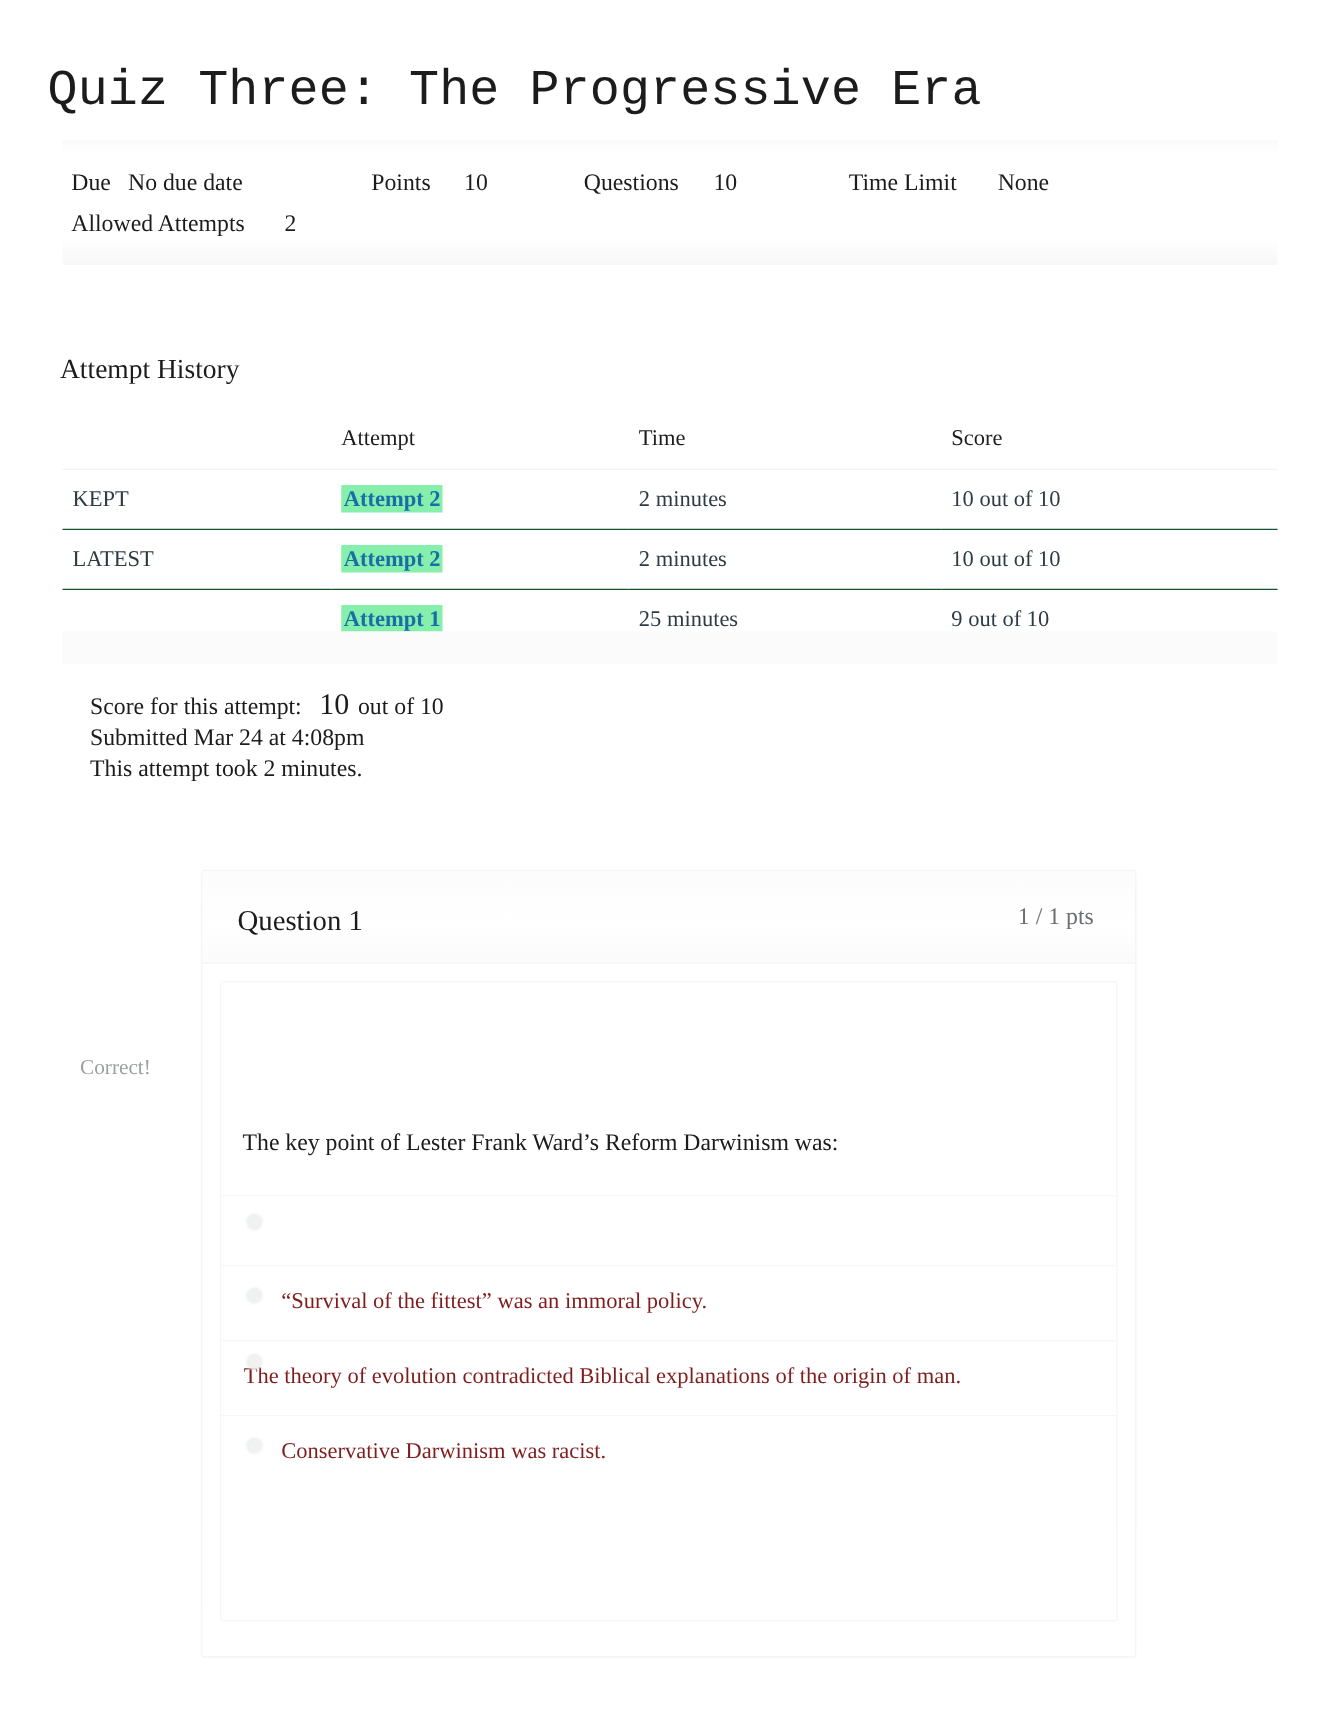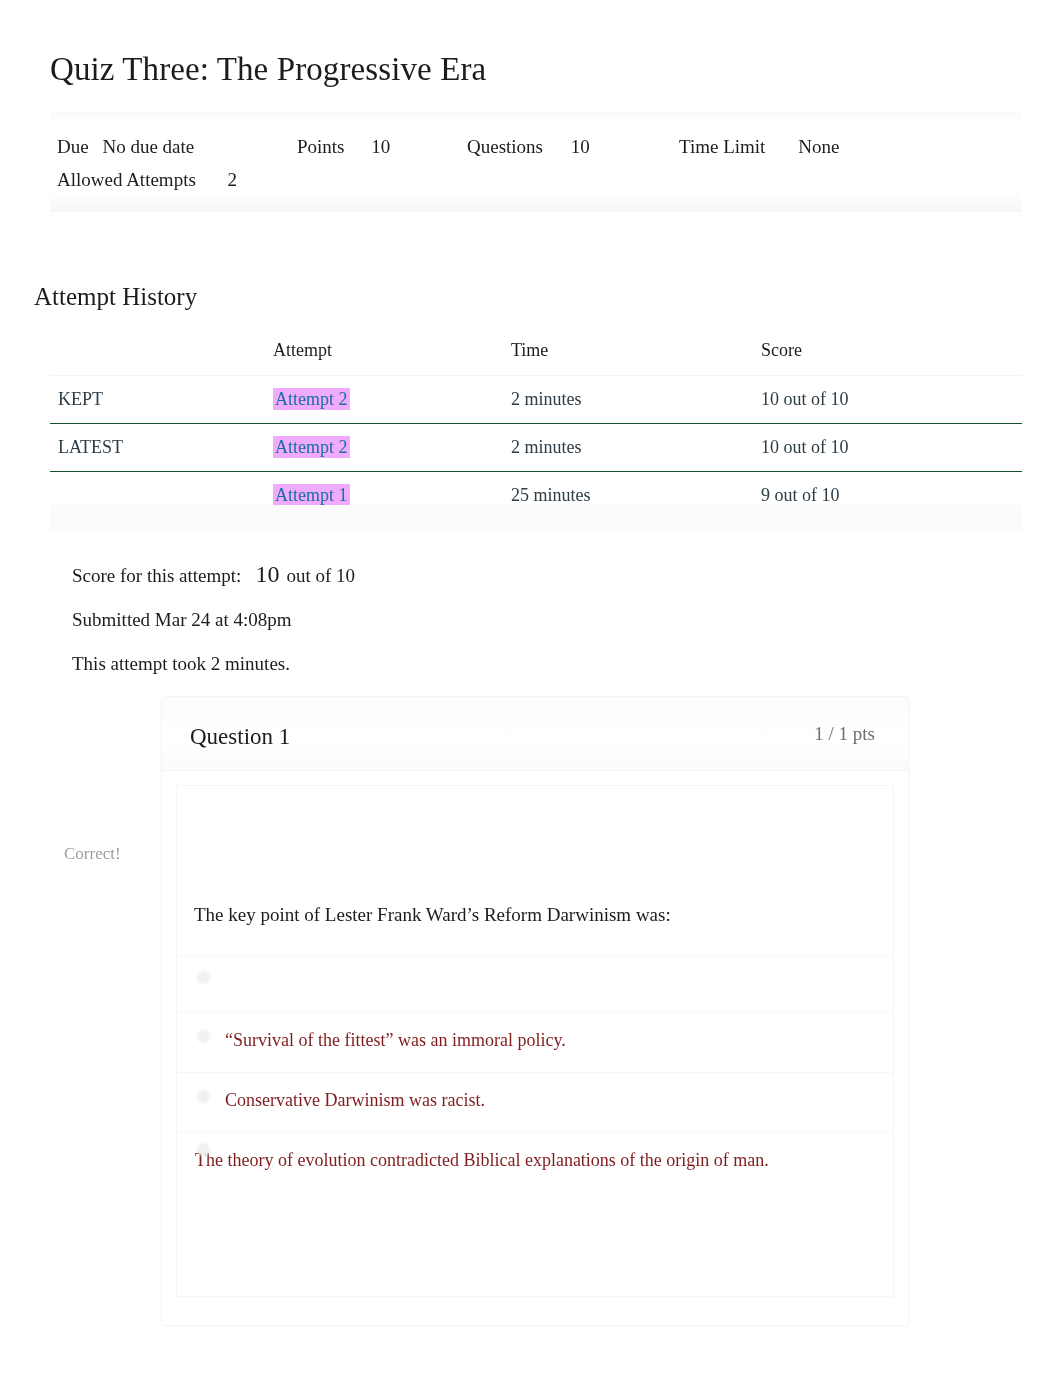--- a/index.html
+++ b/index.html
@@ -13,28 +13,29 @@
     height: 1377px;
     position: relative;
     font-family: "Liberation Serif", "DejaVu Serif", serif;
     color: #2d3b45;
     overflow: hidden;
   }
 
   
   .quiz-title {
     position: absolute;
-    left: 50px;
+    left: 38px;
     top: 50px;
-    font-size: 33px;
+    font-size: 40px;
     font-weight: 400;
     letter-spacing: 0.1px;
     color: #1c1c1c;
     line-height: 1.2;
     margin: 0;
+    font-family: Liberation Mono, monospace;
   }
 
   
   .quiz-header-band {
     position: absolute;
     left: 50px;
     top: 112px;
     width: 972px;
     height: 100px;
     background: linear-gradient(180deg,#fafafa 0%,#ffffff 12%,#ffffff 78%,#f7f7f7 100%);
@@ -58,23 +59,23 @@
   .mp-points   { width: 170px; }
   .mp-points .meta-label  { margin-right: 22px; }
   .mp-questions { width: 212px; }
   .mp-questions .meta-label { margin-right: 23px; }
   .mp-timelimit .meta-label { margin-right: 28px; }
   .mp-attempts .meta-label { margin-right: 27px; }
 
   
   .attempt-history-title {
     position: absolute;
-    left: 34px;
+    left: 48px;
     top: 281px;
-    font-size: 25px;
+    font-size: 22px;
     font-weight: 400;
     color: #1c1c1c;
     margin: 0;
     line-height: 1.25;
   }
   .attempt-table {
     position: absolute;
     left: 50px;
     top: 335px;
     width: 972px;
@@ -94,40 +95,41 @@
     border-bottom: 1px solid #14532d;
     vertical-align: middle;
   }
   .col-label   { width: 215px; }
   .col-attempt { width: 238px; }
   .col-time    { width: 250px; }
   .col-score   { width: auto; }
   .attempt-link {
     color: #1a6ea8;
     text-decoration: none;
-    background: #f0abfc;
+    background: #86efac;
     padding: 1px 2px;
+    font-weight: bold;
   }
   .attempt-table tbody tr:last-child td { border-bottom: 1px solid #f4f5f6; }
   .table-foot-band {
     position: absolute;
     left: 50px;
     top: 505px;
     width: 972px;
     height: 26px;
     background: #fbfbfc;
   }
 
   
   .score-summary {
     position: absolute;
     left: 72px;
     top: 552px;
     font-size: 19px;
-    line-height: 44px;
+    line-height: 25px;
     color: #1c1c1c;
   }
   .score-line-1 { white-space: nowrap; }
   .score-label { }
   .score-value {
     font-size: 24px;
     margin-left: 14px;
     margin-right: 7px;
   }
   .score-outof { }
@@ -352,25 +354,25 @@
 
       <div class="answer answer-selected">
         <span class="answer-radio"></span>
       </div>
 
       <div class="answer answer-inline answer-dim">
         <span class="answer-radio"></span>
         <span class="answer-text">“Survival of the fittest” was an immoral policy.</span>
       </div>
 
+      <div class="answer answer-blockwrap answer-dim">
+        <span class="answer-radio"></span>
+        <span class="answer-text">The theory of evolution contradicted Biblical explanations of the origin of man.</span>
+      </div>
+
       <div class="answer answer-inline answer-dim">
         <span class="answer-radio"></span>
         <span class="answer-text">Conservative Darwinism was racist.</span>
       </div>
 
-      <div class="answer answer-blockwrap answer-dim">
-        <span class="answer-radio"></span>
-        <span class="answer-text">The theory of evolution contradicted Biblical explanations of the origin of man.</span>
-      </div>
-
     </div>
   </div>
 </div>
 
 </body></html>

